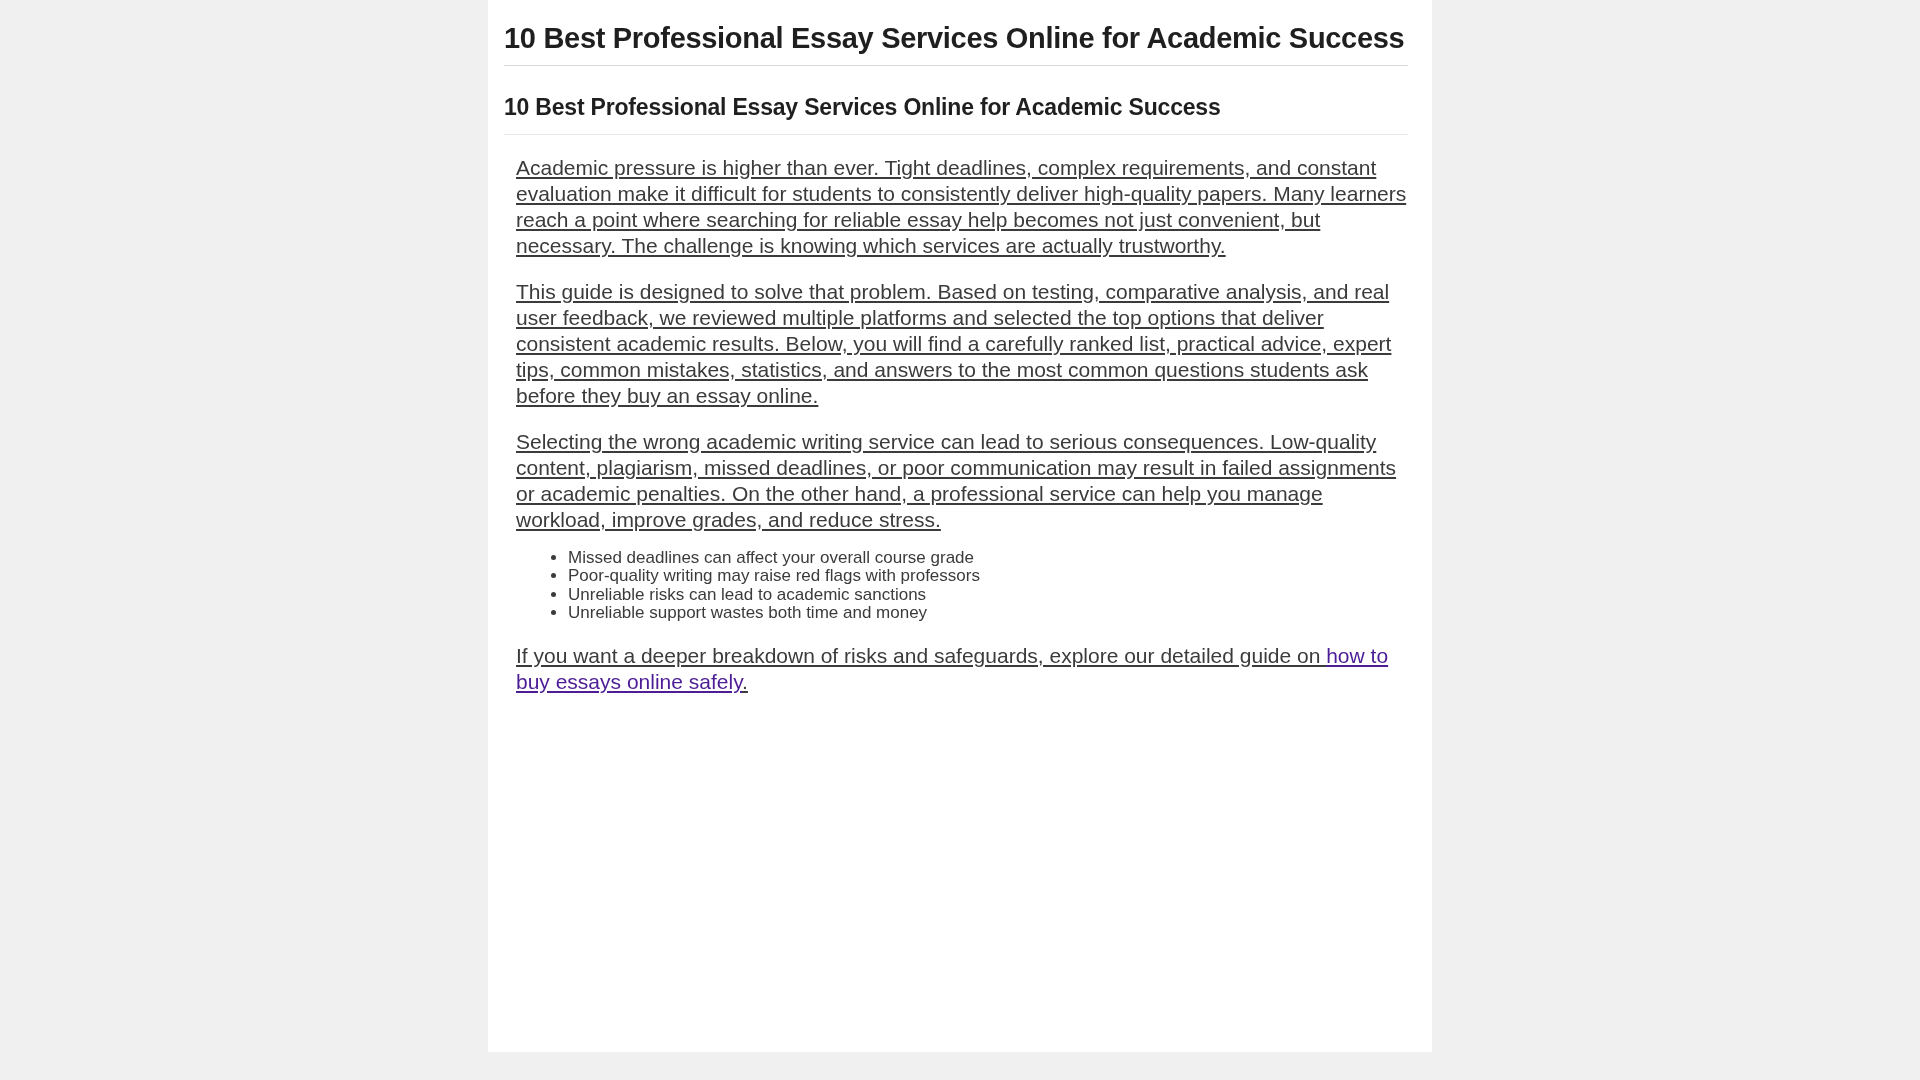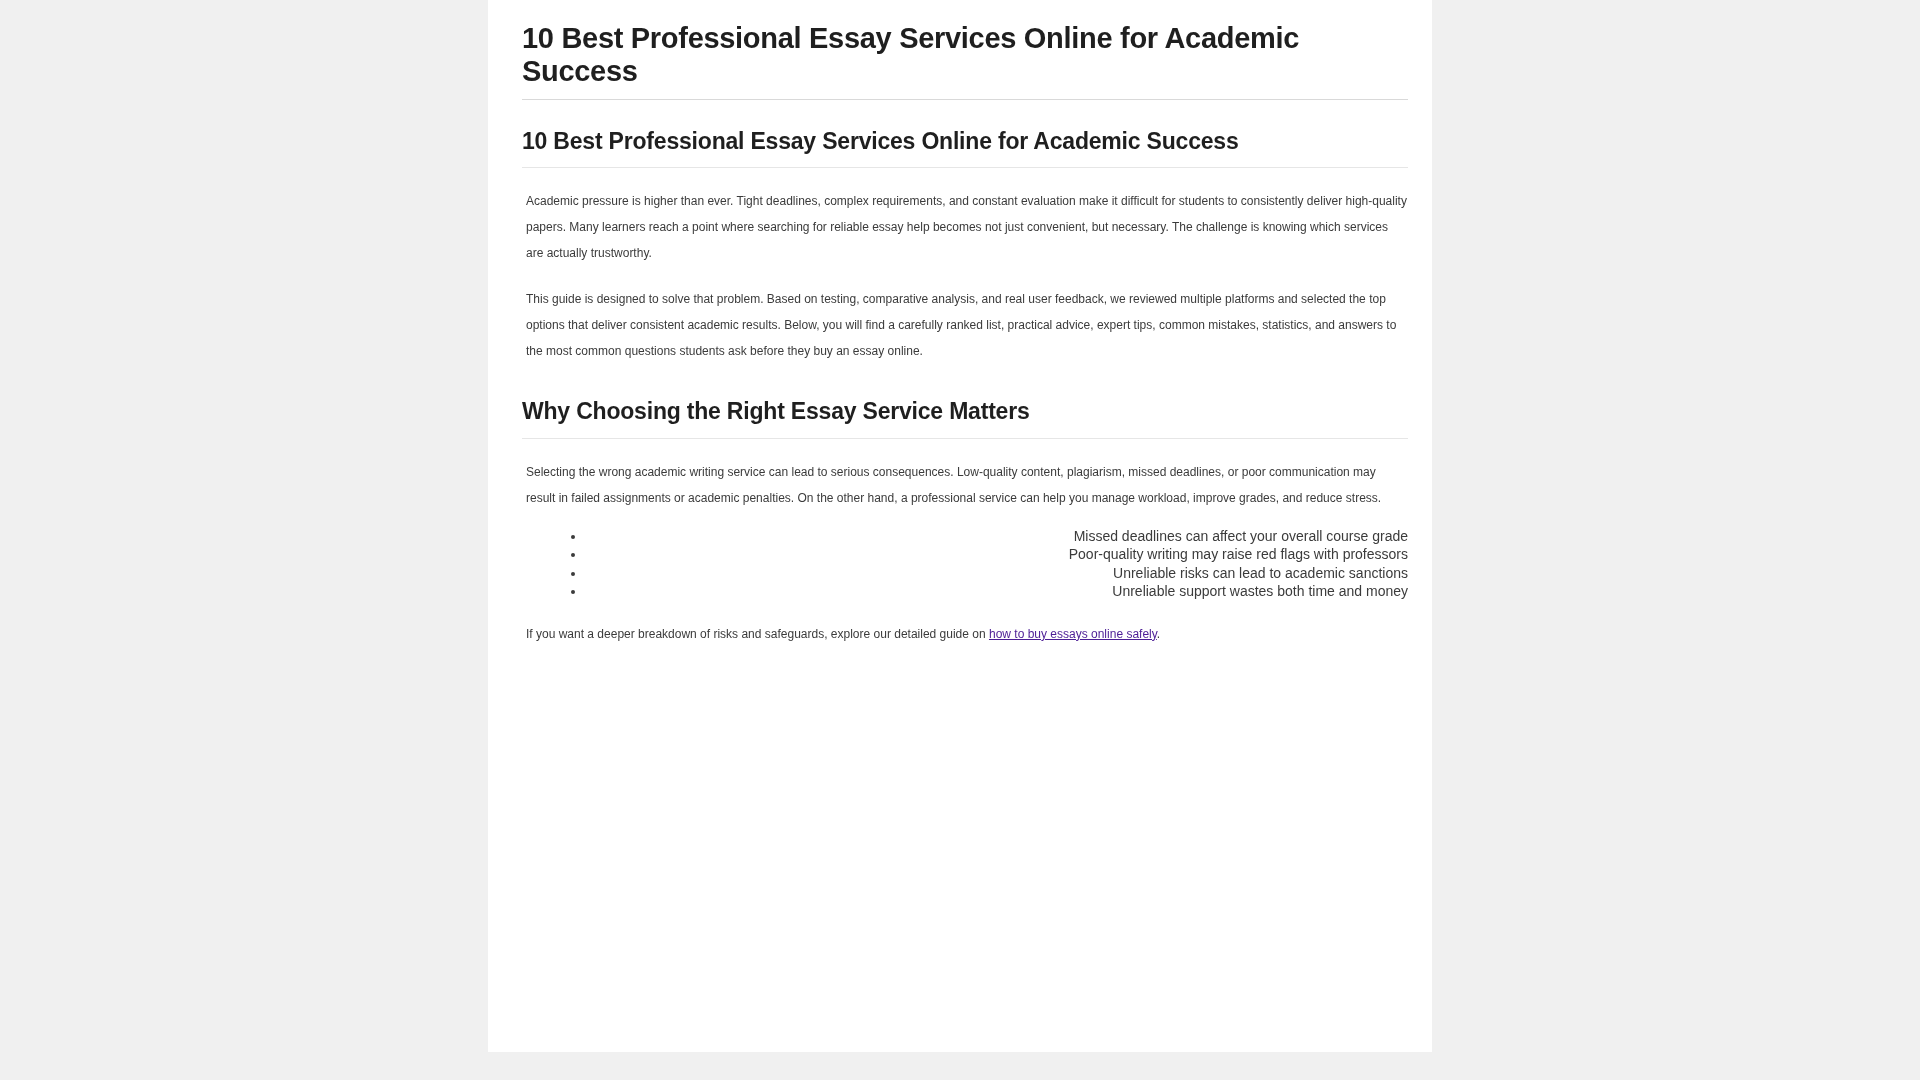--- a/index.html
+++ b/index.html
@@ -10,21 +10,21 @@
     height: 1080px;
     overflow: hidden;
     background: #f0f0f0;
     font-family: "Liberation Sans", sans-serif;
   }
   .article-container {
     width: 944px;
     height: 1052px;
     margin: 0 auto;
     background: #ffffff;
-    padding: 16px 24px 40px 34px;
+    padding: 16px 24px 40px 16px;
     color: #3b3b3b;
   }
   h1.main-title {
     margin: 0 0 0 0;
     padding: 6px 0 10px 0;
     font-size: 29px;
     line-height: 1.15;
     letter-spacing: -0.3px;
     font-weight: bold;
     color: #1f1f1f;
@@ -35,55 +35,54 @@
     padding: 0 0 12px 0;
     font-size: 23px;
     line-height: 1.2;
     letter-spacing: -0.2px;
     font-weight: bold;
     color: #1f1f1f;
     border-bottom: 1px solid #e6e6e6;
   }
   h2.first-section { margin-top: 28px; }
   p.body-paragraph {
-    margin: 20px 0 16px 4px;
-    font-size: 12px;
+    margin: 20px 0 16px 12px;
+    font-size: 21px;
     line-height: 26px;
     color: #3b3b3b;
+    text-decoration: underline;
   }
   ul.bullet-list {
     margin: 12px 0 14px 0;
     padding-left: 64px;
   }
   ul.bullet-list li {
-    font-size: 14px;
+    font-size: 17px;
     line-height: 18.5px;
     color: #3b3b3b;
-    text-align: right;
   }
   a.inline-link {
     color: #4c1d95;
     text-decoration: underline;
     cursor: pointer;
   }
 </style>
 </head>
 <body>
 
 <div class="article-container">
 
   <h1 class="main-title">10 Best Professional Essay Services Online for Academic Success</h1>
 
   <h2 class="section-title first-section">10 Best Professional Essay Services Online for Academic Success</h2>
 
   <p class="body-paragraph">Academic pressure is higher than ever. Tight deadlines, complex requirements, and constant evaluation make it difficult for students to consistently deliver high-quality papers. Many learners reach a point where searching for reliable essay help becomes not just convenient, but necessary. The challenge is knowing which services are actually trustworthy.</p>
 
   <p class="body-paragraph">This guide is designed to solve that problem. Based on testing, comparative analysis, and real user feedback, we reviewed multiple platforms and selected the top options that deliver consistent academic results. Below, you will find a carefully ranked list, practical advice, expert tips, common mistakes, statistics, and answers to the most common questions students ask before they buy an essay online.</p>
 
-  <h2 class="section-title">Why Choosing the Right Essay Service Matters</h2>
 
   <p class="body-paragraph">Selecting the wrong academic writing service can lead to serious consequences. Low-quality content, plagiarism, missed deadlines, or poor communication may result in failed assignments or academic penalties. On the other hand, a professional service can help you manage workload, improve grades, and reduce stress.</p>
 
   <ul class="bullet-list">
     <li>Missed deadlines can affect your overall course grade</li>
     <li>Poor-quality writing may raise red flags with professors</li>
     <li>Unreliable risks can lead to academic sanctions</li>
     <li>Unreliable support wastes both time and money</li>
   </ul>
 

